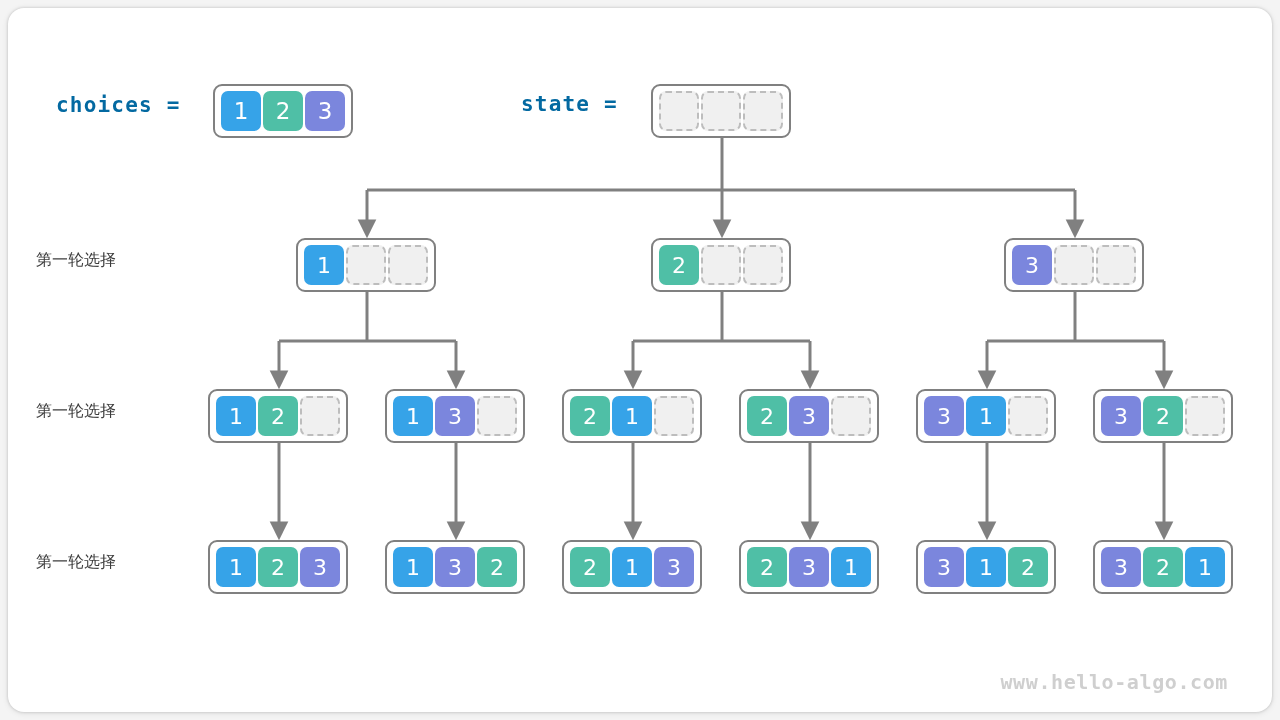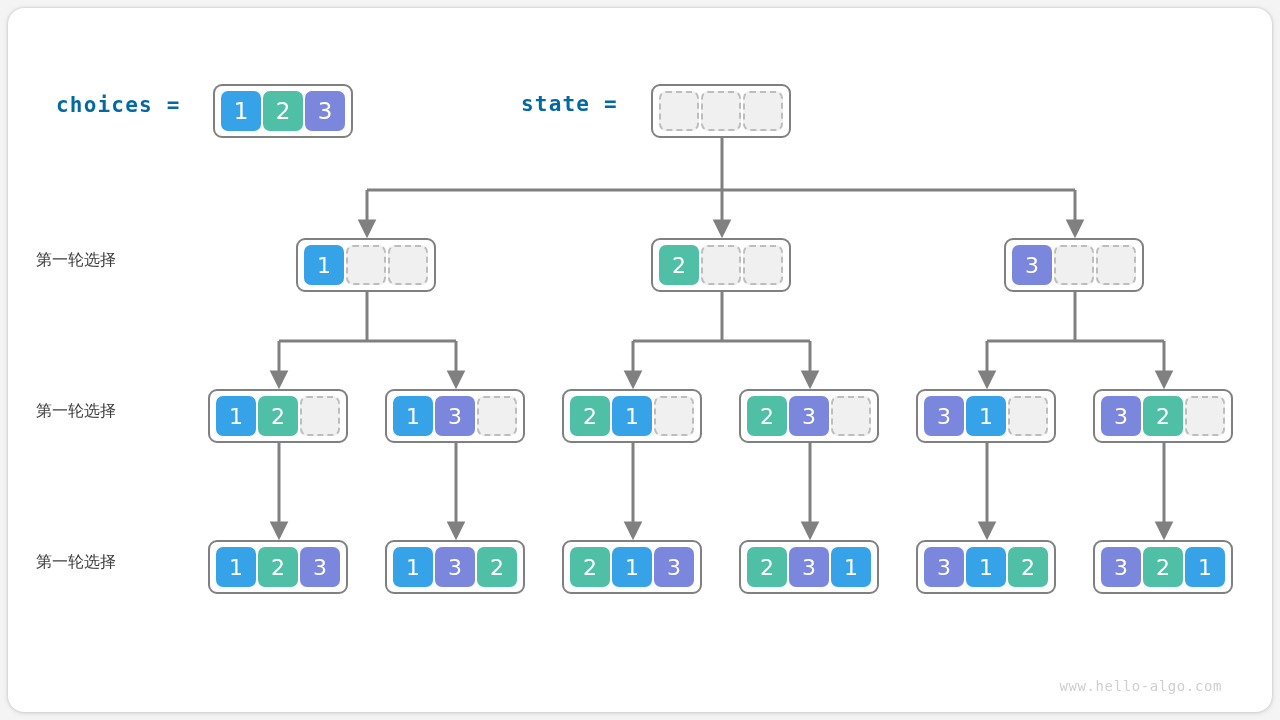--- a/index.html
+++ b/index.html
@@ -94,27 +94,28 @@
   .cell.v1 { background: #36a3e8; }
   .cell.v2 { background: #4fbfa6; }
   .cell.v3 { background: #7b86dd; }
 
   
   .array.header .cell { width: 40px; height: 40px; font-size: 23px; }
 
   
   #watermark {
     position: absolute;
-    right: 58px;
+    right: 52px;
     bottom: 26px;
     font-family: "DejaVu Sans Mono", "Liberation Mono", monospace;
-    font-size: 14px;
+    font-size: 20px;
     color: #cfcfcf;
     letter-spacing: 0.6px;
     white-space: nowrap;
+    font-weight: bold;
   }
 </style>
 </head>
 <body>
 
 <div id="canvas">
   <div id="card"></div>
 
   <svg id="wires" viewBox="0 0 1280 720" xmlns="http://www.w3.org/2000/svg">
     <defs>

